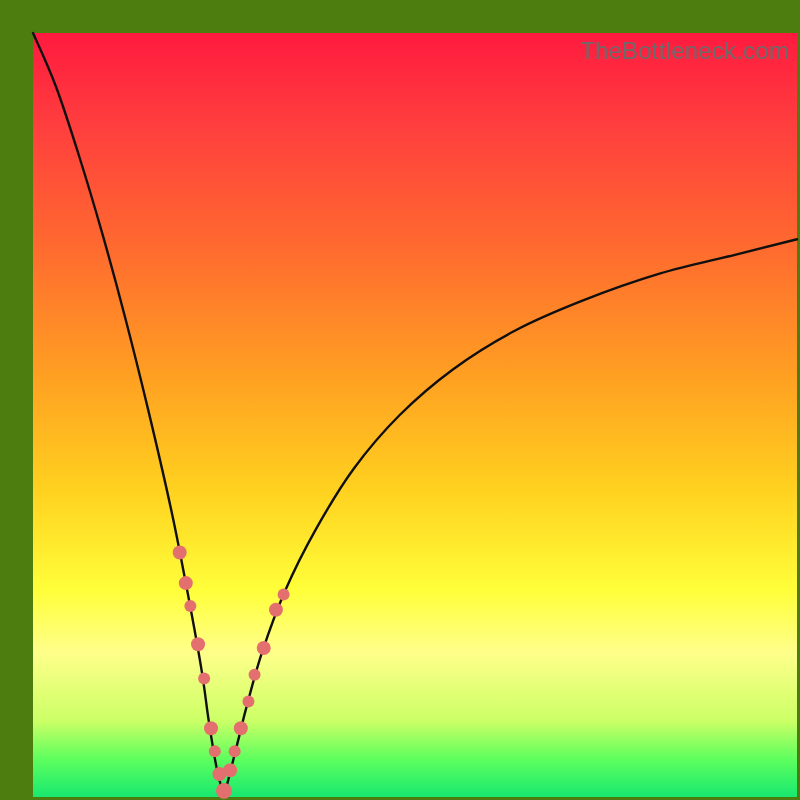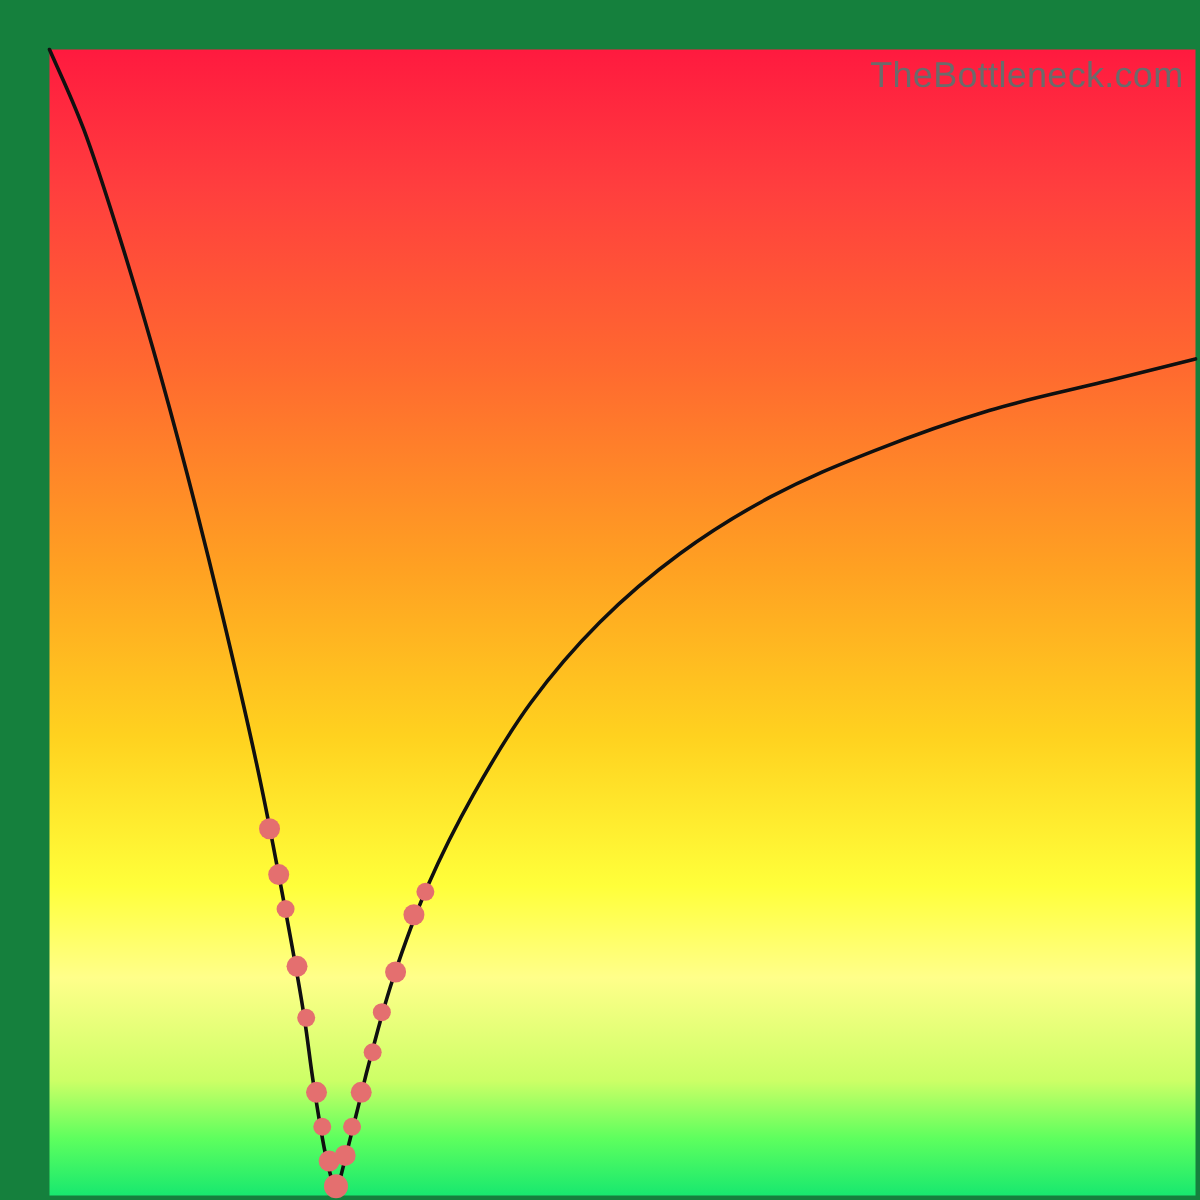--- a/index.html
+++ b/index.html
@@ -10,21 +10,21 @@
     overflow: hidden;
     background: #000;
     font-family: Arial, Helvetica, sans-serif;
   }
   .frame {
     position: absolute;
     left: 0;
     top: 0;
     width: 800px;
     height: 800px;
-    background: #15803d;
+    background: #4d7c0f;
   }
   .plot-area {
     position: absolute;
     left: 33px;
     top: 33px;
     width: 764px;
     height: 764px;
     background: linear-gradient(to bottom,
       #ff1a3f 0%,
       #ff3e3e 12%,

